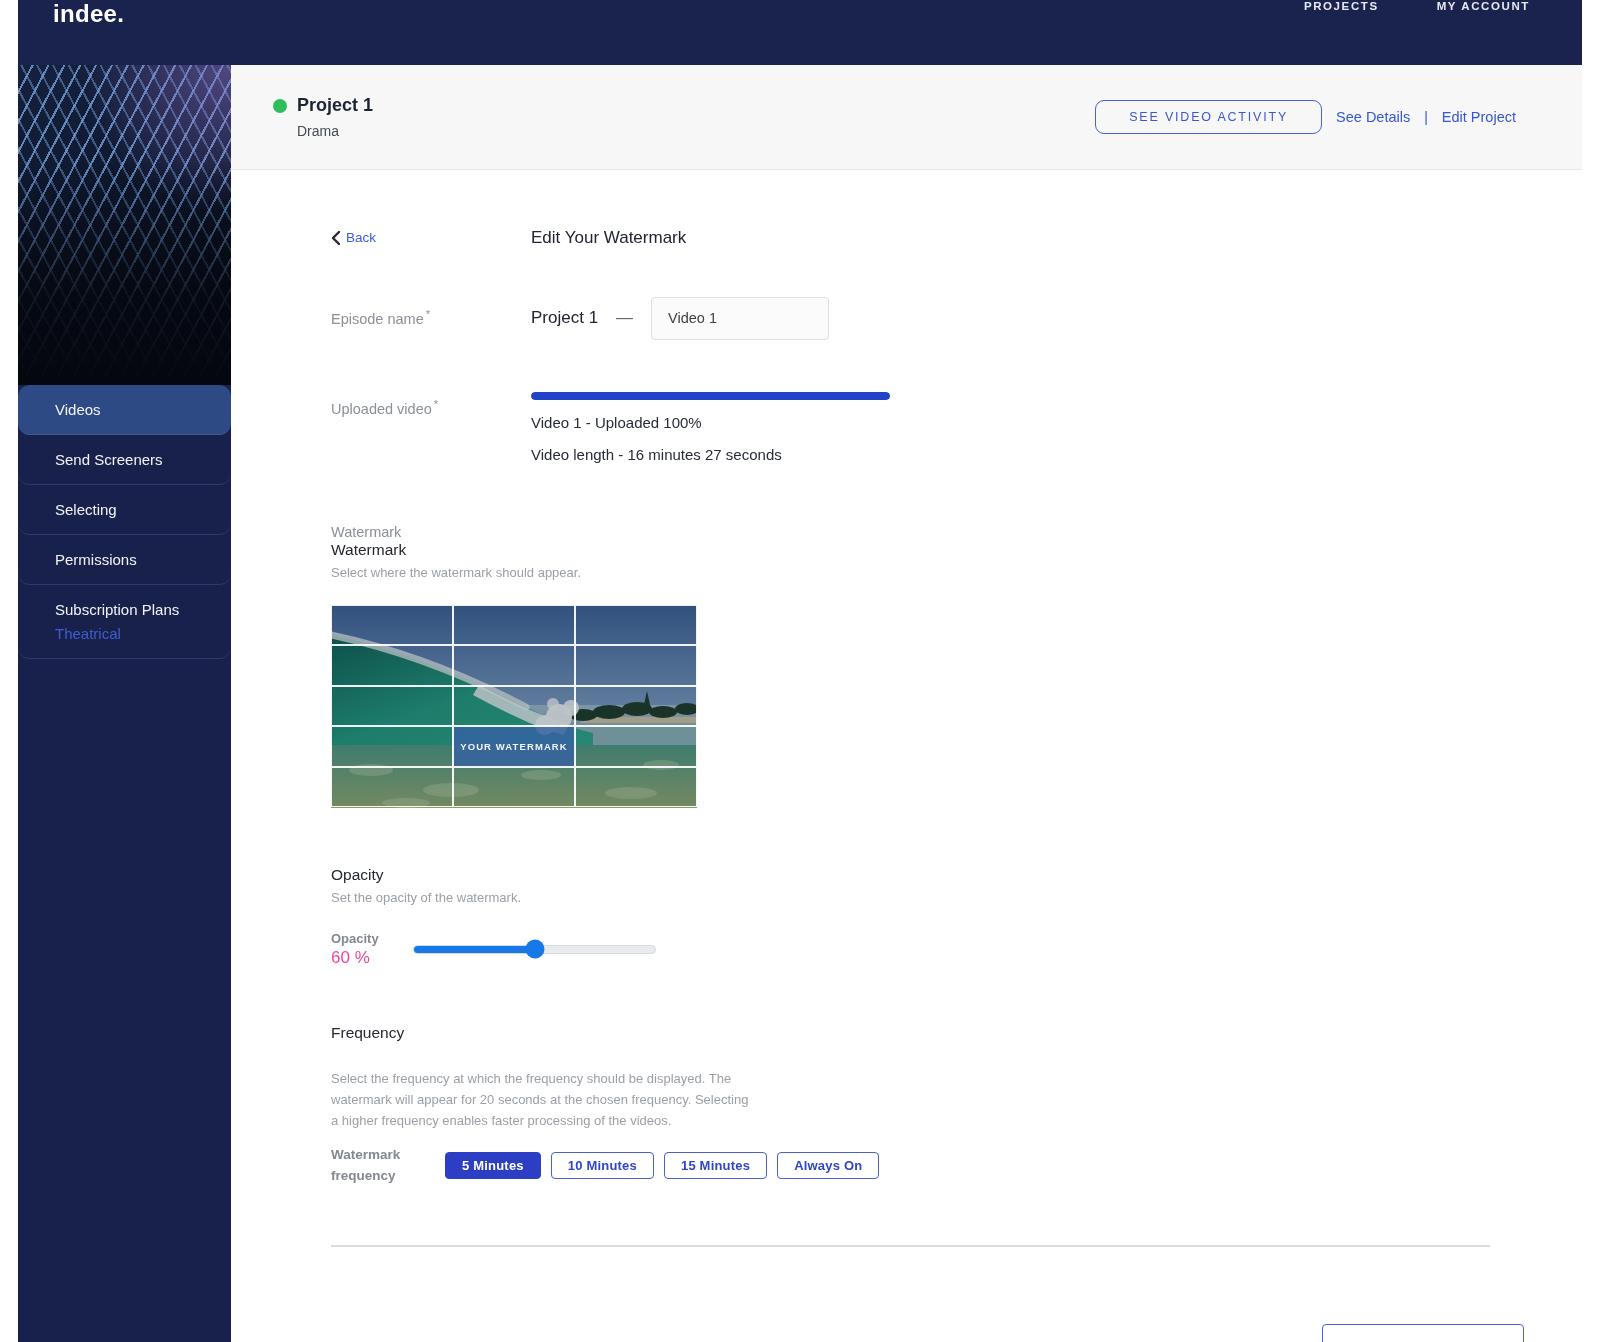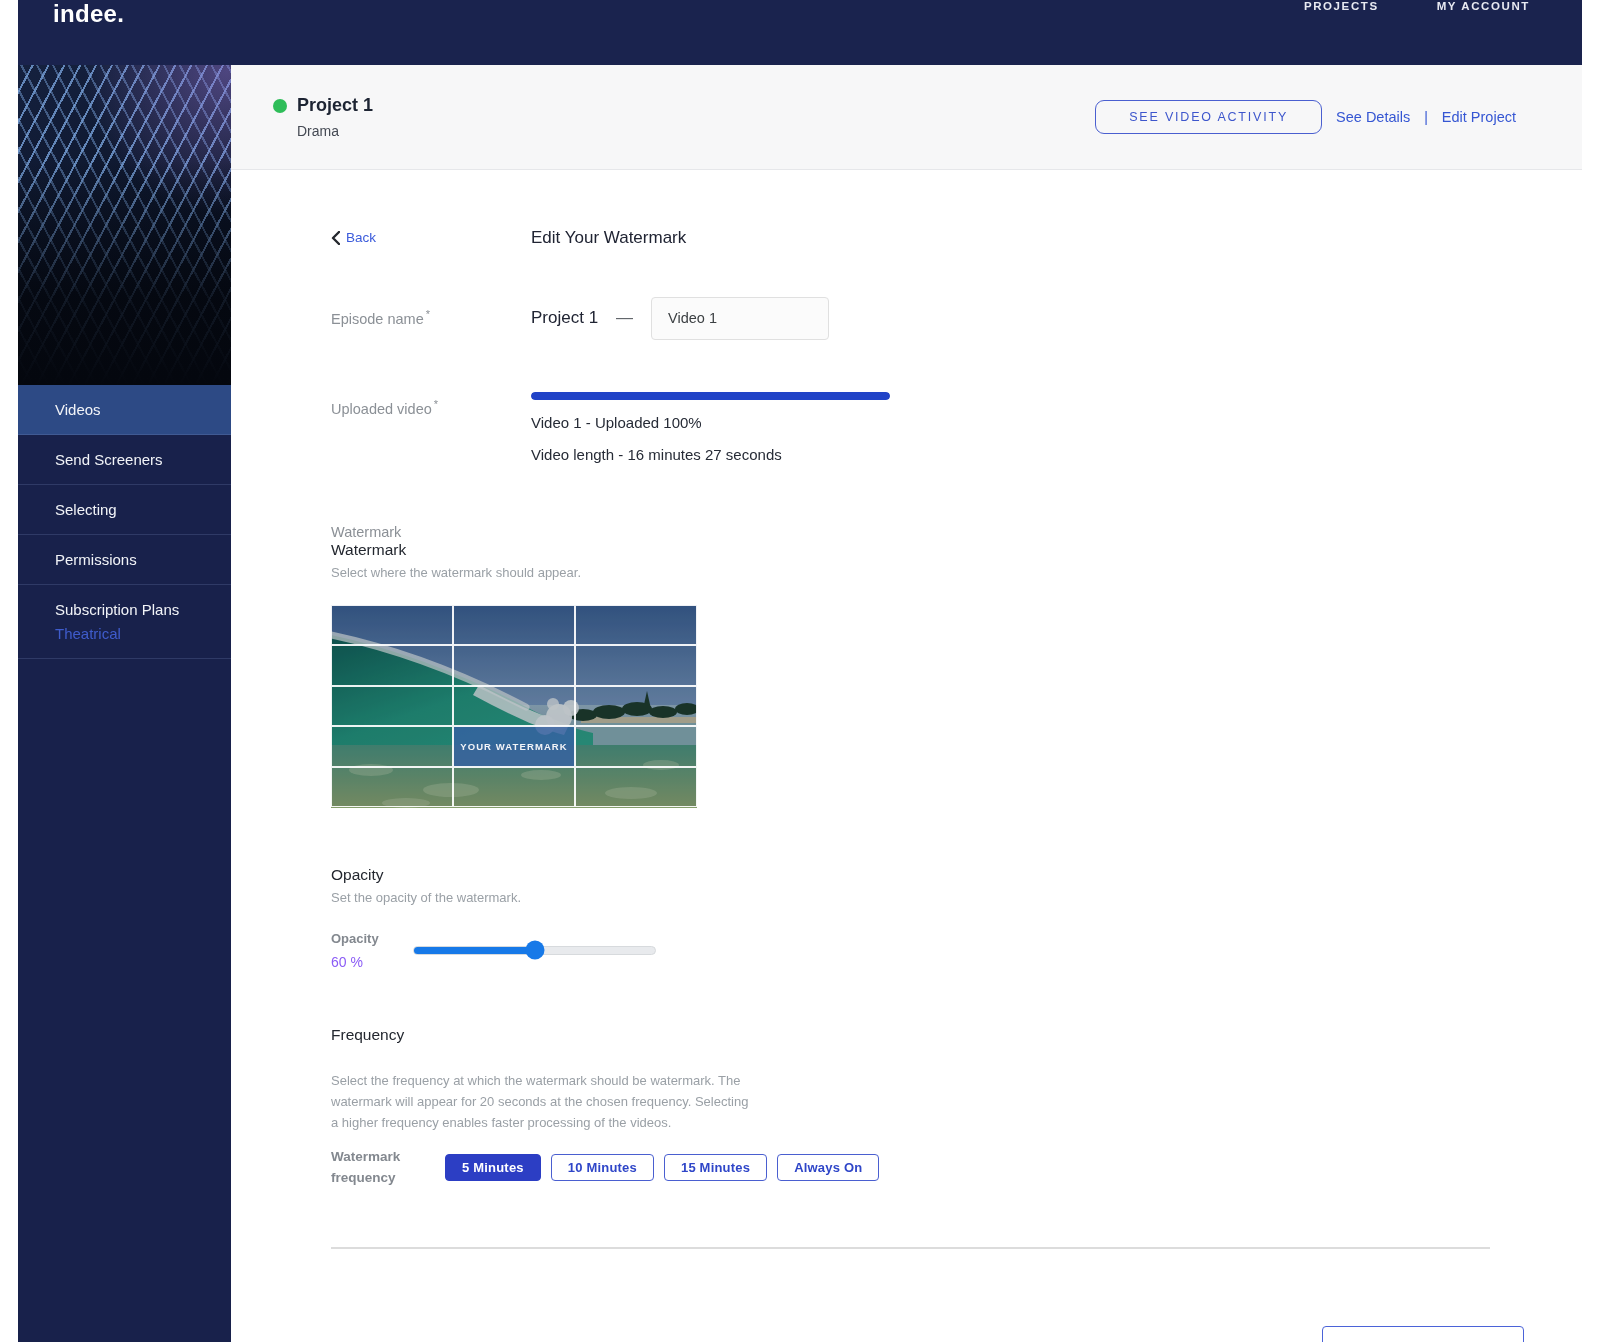--- a/index.html
+++ b/index.html
@@ -17,21 +17,21 @@
   .sidebar { width:213px; flex:0 0 auto; background:#18214b; display:flex; flex-direction:column; }
   .sidebar-art { height:320px; flex:0 0 auto;
     background:
       linear-gradient(180deg, rgba(5,9,20,0) 30%, rgba(4,7,14,0.85) 72%, #04070e 100%),
       radial-gradient(circle at 98% 2%, rgba(150,120,215,0.45), transparent 38%),
       repeating-linear-gradient(118deg, transparent 0 12px, rgba(112,152,206,0.85) 12px 14px),
       repeating-linear-gradient(62deg, transparent 0 12px, rgba(112,152,206,0.50) 12px 14px),
       linear-gradient(160deg, #15213f 0%, #0b1326 60%, #050a16 100%);
   }
   .sidebar-menu { display:flex; flex-direction:column; }
-  .side-item { padding:16px 20px 16px 37px; color:#f2f4f8; font-size:15px; border-bottom:1px solid rgba(130,150,200,0.22); cursor:pointer; background:#18214b; }
+  .side-item { padding:16px 20px 16px 37px; color:#f2f4f8; font-size:15px; border-bottom:1px solid rgba(130,150,200,0.22); cursor:pointer; background:#18214b;border-radius:12px; }
   .side-item.active { background:#2d4a85; }
   .side-sub { margin-top:7px; color:#3f5ccc; font-size:15px; cursor:pointer; }
   .sidebar-fill { flex:1 1 auto; background:#18214b; }
 
   
   .main { flex:1 1 auto; display:flex; flex-direction:column; background:#ffffff; min-width:0; }
   .proj-header { height:105px; background:#f7f7f8; border-bottom:1px solid #e6e7ea; display:flex; align-items:center; justify-content:space-between; padding:0 66px 0 42px; flex:0 0 auto; }
   .proj-left { display:flex; flex-direction:column; gap:7px; }
   .proj-title-row { display:flex; align-items:center; gap:10px; }
   .status-dot { width:14px; height:14px; border-radius:50%; background:#2ebd59; }
@@ -73,21 +73,21 @@
   .wm-image { position:relative; width:366px; height:203px; margin-top:25px; }
   .wm-image svg { position:absolute; inset:0; display:block; }
   .wm-grid { position:absolute; inset:0; display:grid; grid-template-columns:repeat(3,1fr); grid-template-rows:repeat(5,1fr); }
   .wm-cell { border:1.5px solid rgba(255,255,255,0.92); background:rgba(12,24,36,0.14); cursor:pointer; display:flex; align-items:center; justify-content:center; }
   .wm-cell.selected { background:rgba(52,94,158,0.84); color:#f2f5f8; font-size:9.5px; font-weight:700; letter-spacing:1.1px; }
 
   .opacity-block { margin-top:58px; }
   .opacity-row { margin-top:26px; display:flex; align-items:center; gap:20px; }
   .opacity-mini { display:flex; flex-direction:column; gap:2px; width:62px; flex:0 0 auto; }
   .opacity-mini-label { font-size:13px; font-weight:700; color:#83888f; }
-  .opacity-value { font-size:14px; color:#8b5cf6;margin-top:6px; }
+  .opacity-value { font-size:17px; color:#ec4899; }
   .slider { position:relative; width:243px; height:9px; border-radius:5px; background:#e8eaed; border:1px solid #d7dadd; cursor:pointer; }
   .slider-fill { position:absolute; left:0; top:0; bottom:0; width:50%; background:#1779e8; border-radius:5px; }
   .slider-thumb { position:absolute; left:50%; top:50%; width:19px; height:19px; border-radius:50%; background:#1779e8; transform:translate(-50%,-50%); cursor:grab; }
 
   .freq-block { margin-top:56px; }
   .freq-desc { margin-top:26px; font-size:13px; color:#9aa0a6; line-height:1.65; }
   .freq-row { margin-top:12px; display:flex; align-items:center; }
   .freq-label { width:114px; flex:0 0 auto; font-size:13.5px; font-weight:700; color:#83888f; line-height:1.6; }
   .freq-buttons { display:flex; gap:10px; }
   .freq-btn { font-family:inherit; font-size:13px; font-weight:700; letter-spacing:0.2px; padding:5px 16px; border-radius:4px; border:1px solid #4a5fd0; background:#ffffff; color:#2f46c8; cursor:pointer; }
@@ -286,21 +286,21 @@
                 <div class="slider">
                   <div class="slider-fill"></div>
                   <div class="slider-thumb"></div>
                 </div>
               </div>
             </div>
 
             <div class="freq-block">
               <div class="section-title">Frequency</div>
               <div class="freq-desc">
-                <span style="display:block">Select the frequency at which the watermark should be watermark. The</span>
+                <span style="display:block">Select the frequency at which the frequency should be displayed. The</span>
                 <span style="display:block">watermark will appear for 20 seconds at the chosen frequency. Selecting</span>
                 <span style="display:block">a higher frequency enables faster processing of the videos.</span>
               </div>
               <div class="freq-row">
                 <div class="freq-label">
                   <span style="display:block">Watermark</span>
                   <span style="display:block">frequency</span>
                 </div>
                 <div class="freq-buttons">
                   <button class="freq-btn selected">5 Minutes</button>

